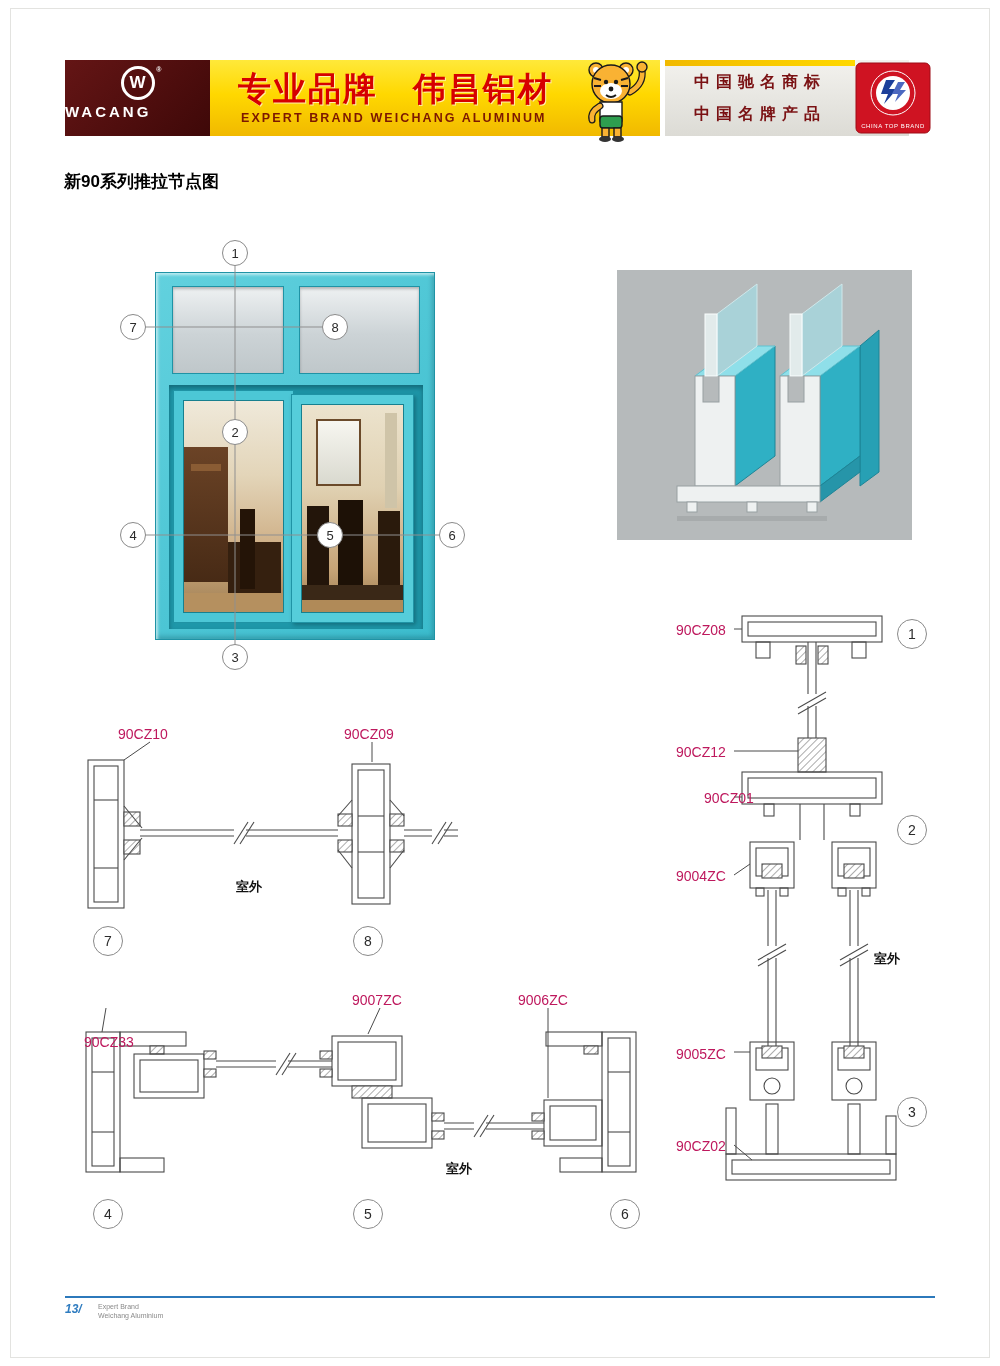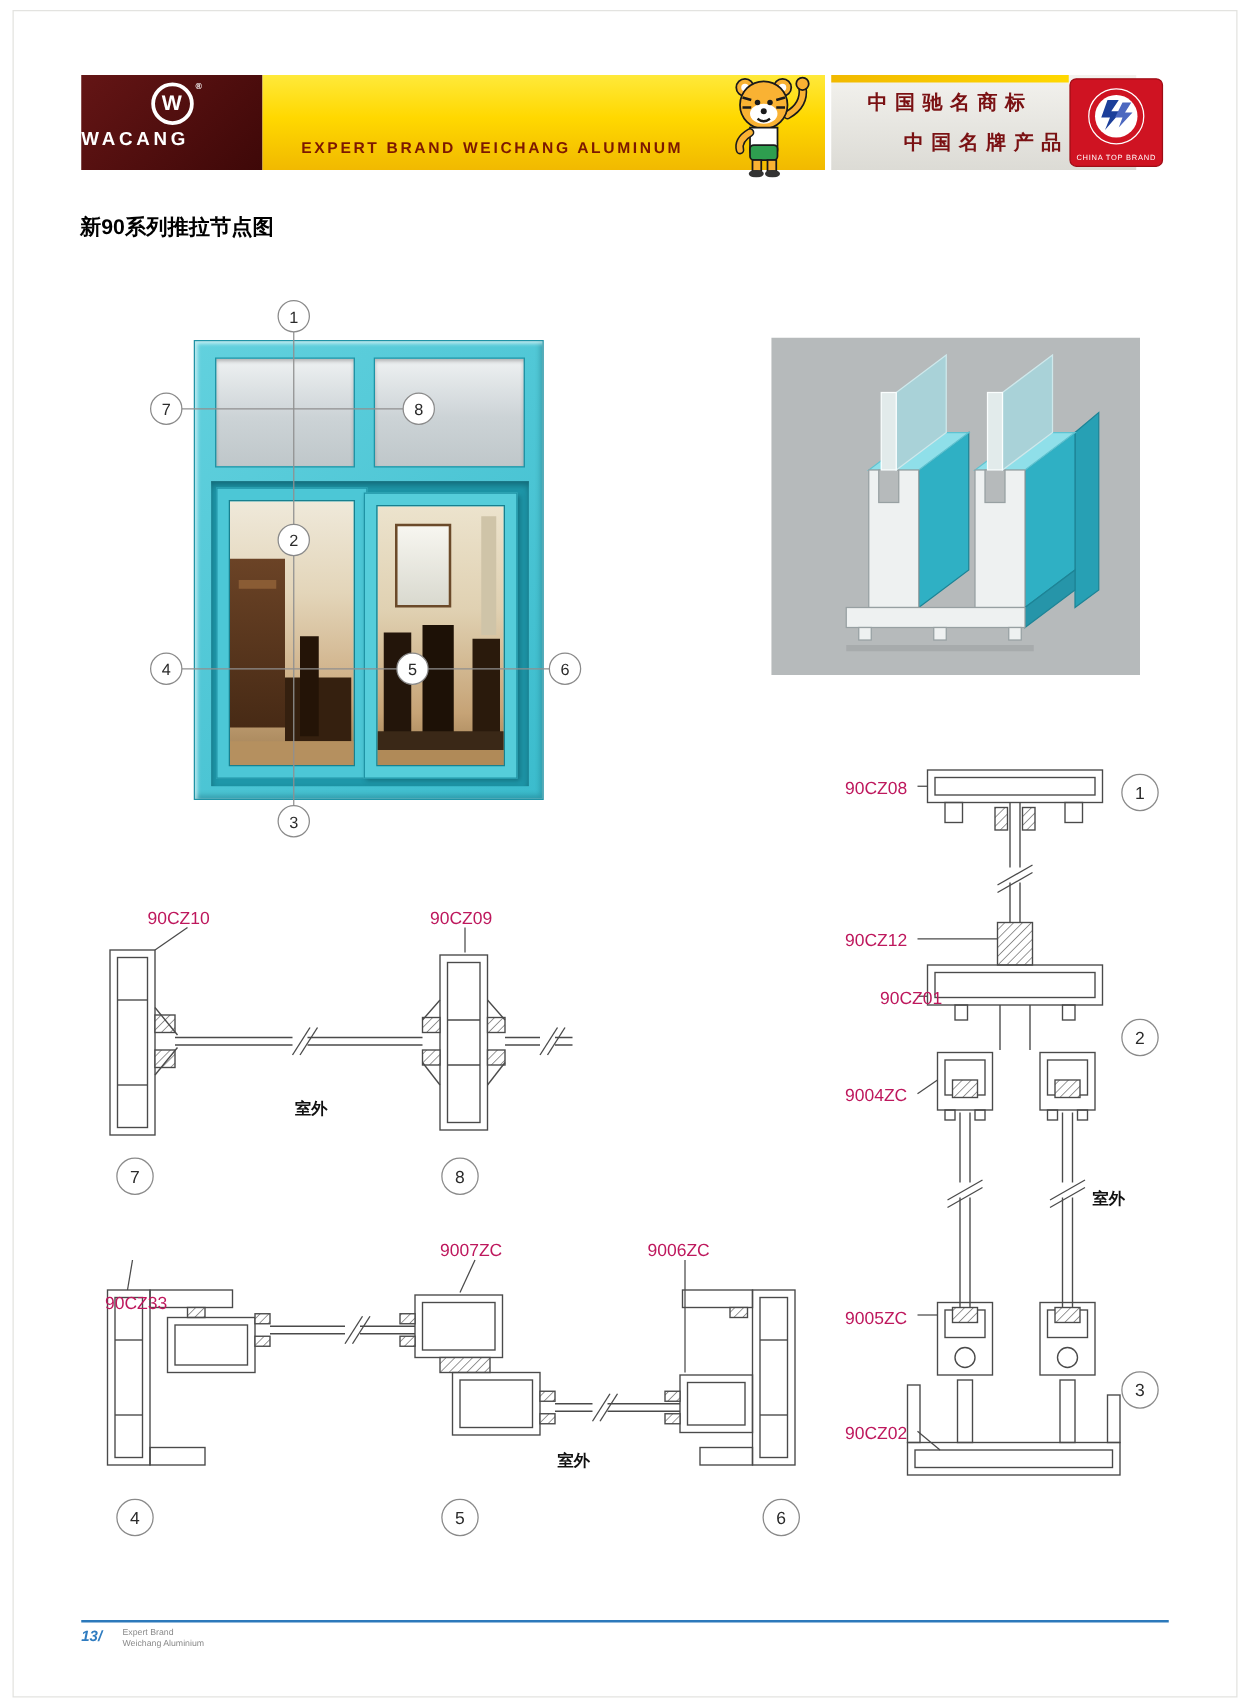--- a/index.html
+++ b/index.html
@@ -33,20 +33,21 @@
 
   <div style="position:absolute;left:0;top:0;width:145px;height:76px;background:linear-gradient(135deg,#641515,#3e0808);">
     <div class="logo-ring">
       <span>W</span>
       <i class="reg">®</i>
     </div>
     <div class="logo-word">WACANG</div>
   </div>
 
   <div style="position:absolute;left:145px;top:0;width:450px;height:76px;background:linear-gradient(180deg,#ffe93a,#ffd800 45%,#f1b900);">
+    <div style="position:absolute;left:28px;top:7px;font-size:33px;font-weight:900;color:#d60000;letter-spacing:2px;text-shadow:1px 1px 0 rgba(255,255,255,.65);">专业品牌　伟昌铝材</div>
     <div style="position:absolute;left:31px;top:51px;font-size:12.5px;font-weight:bold;color:#7c1800;letter-spacing:2.1px;text-align:right;">EXPERT BRAND WEICHANG ALUMINUM</div>
   </div>
 
   <div style="position:absolute;left:505px;top:-6px;width:84px;height:88px;z-index:3;">
     <svg width="84" height="88" viewBox="0 0 84 88">
       <g stroke="#1a1a1a" stroke-width="1.4" fill="none">
         <path d="M60,38 Q74,30 72,16" stroke="#1a1a1a" stroke-width="7" stroke-linecap="round"></path>
         <path d="M60,38 Q74,30 72,16" stroke="#f9b233" stroke-width="4.5" stroke-linecap="round"></path>
         <circle cx="72" cy="13" r="5" fill="#f9b233"></circle>
         <circle cx="26" cy="16" r="7" fill="#f9b233"></circle>
@@ -68,21 +69,21 @@
         <rect x="44" y="74" width="7" height="9" fill="#f9b233"></rect>
         <ellipse cx="35" cy="85" rx="6" ry="3" fill="#333" stroke="none"></ellipse>
         <ellipse cx="48" cy="85" rx="6" ry="3" fill="#333" stroke="none"></ellipse>
       </g>
     </svg>
   </div>
 
   <div style="position:absolute;left:600px;top:0;width:244px;height:76px;background:linear-gradient(180deg,#f3f2ee,#dcdbd5);">
     <div style="position:absolute;left:0;top:0;width:190px;height:6px;background:linear-gradient(90deg,#f1b900,#ffd800);"></div>
     <div style="position:absolute;left:0;top:12px;width:190px;text-align:center;font-size:16px;font-weight:bold;color:#7a1113;letter-spacing:6px;">中国驰名商标</div>
-    <div style="position:absolute;left:0;top:44px;width:190px;text-align:right;font-size:16px;font-weight:bold;color:#7a1113;letter-spacing:6px;">中国名牌产品</div>
+    <div style="position:absolute;left:0;top:44px;width:190px;text-align:center;font-size:16px;font-weight:bold;color:#7a1113;letter-spacing:6px;">中国名牌产品</div>
     <div style="position:absolute;left:190px;top:2px;width:76px;height:72px;">
       <svg width="76" height="72" viewBox="0 0 76 72">
         <rect x="1" y="1" width="74" height="70" rx="5" fill="#cf1322" stroke="#9e0d16"></rect>
         <circle cx="38" cy="31" r="22" fill="none" stroke="#ffffff" stroke-width="1"></circle>
         <circle cx="38" cy="31" r="17" fill="#ffffff"></circle>
         <path d="M31,18 h9 l-6,9 h8 l-13,15 4,-10 h-7 Z" fill="#1c3f9a"></path>
         <path d="M43,20 h7 l-5,8 h6 l-11,12 3,-8 h-6 Z" fill="#4c68c0"></path>
         <text x="38" y="66" text-anchor="middle" font-size="6" fill="#ffffff" letter-spacing="0.6">CHINA TOP BRAND</text>
       </svg>
     </div>

